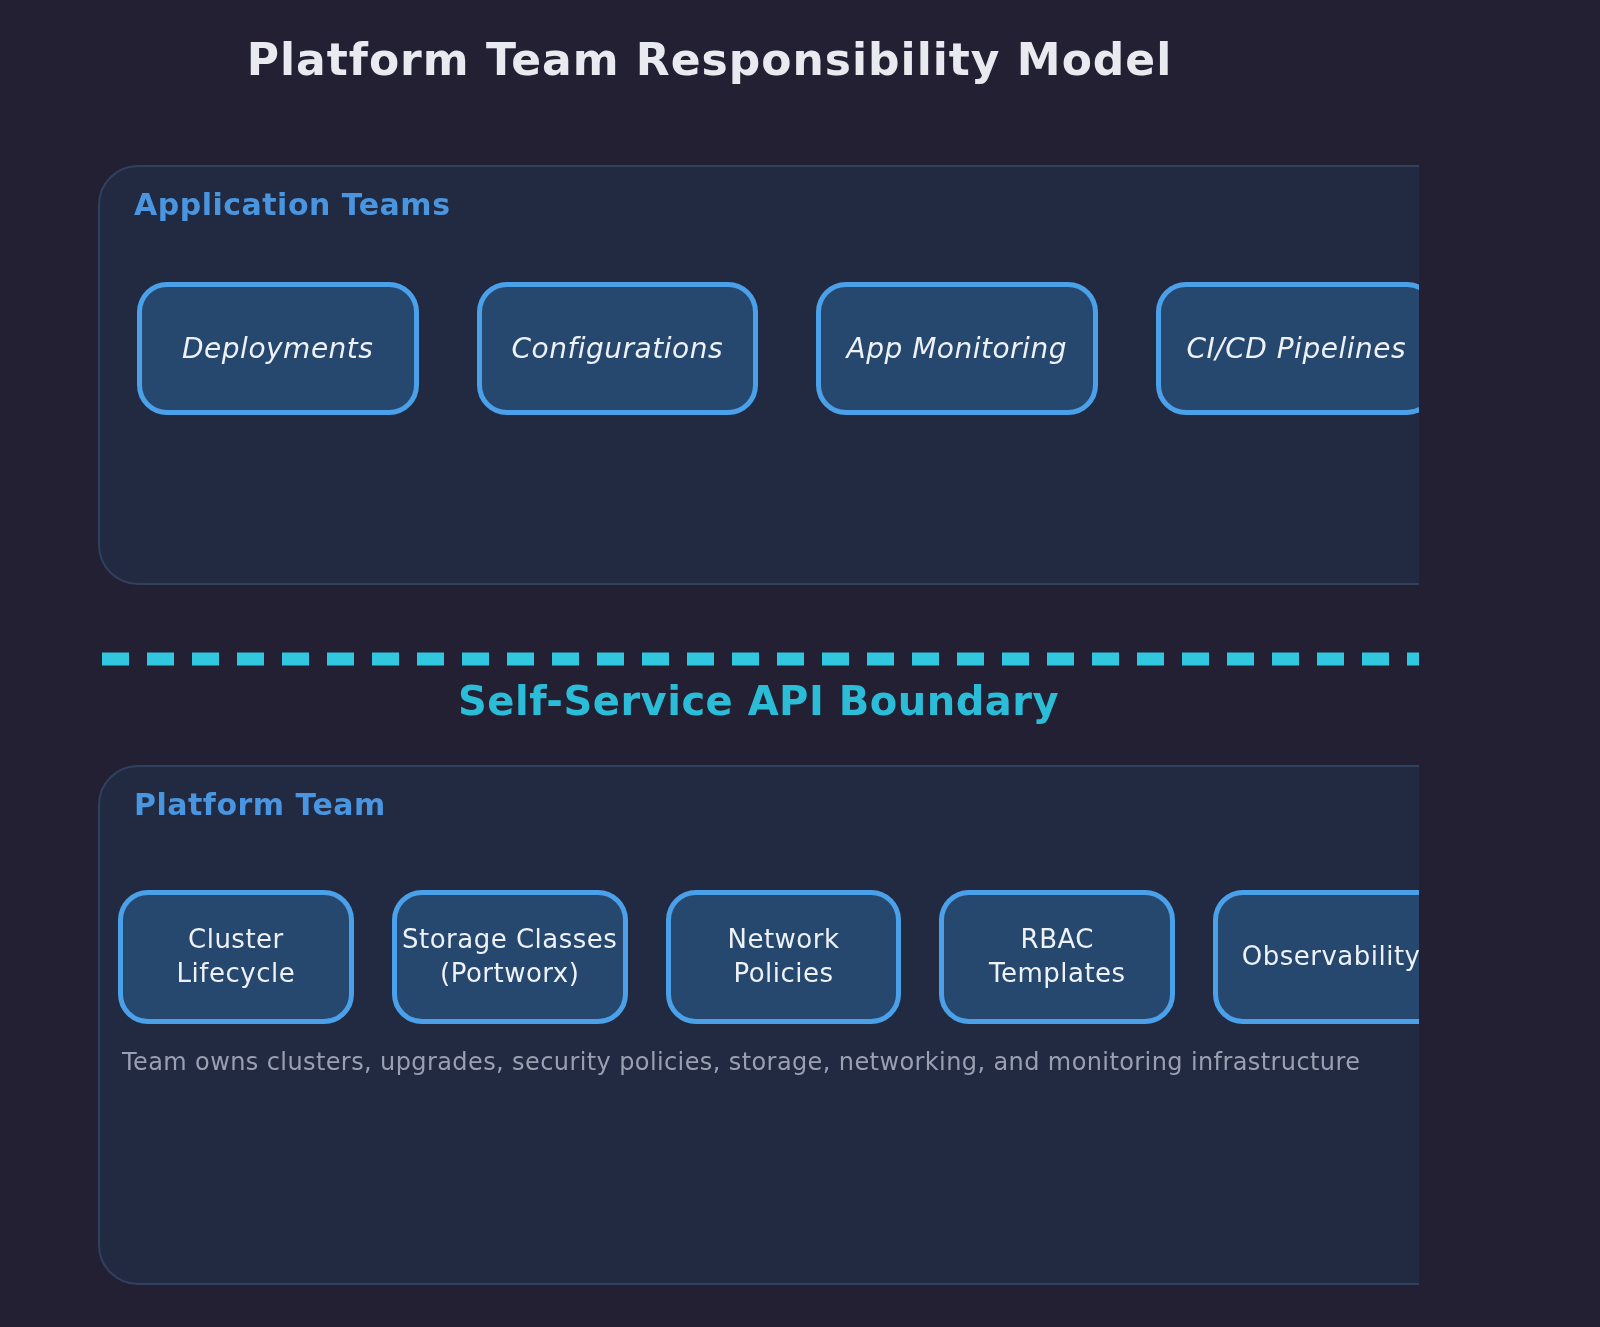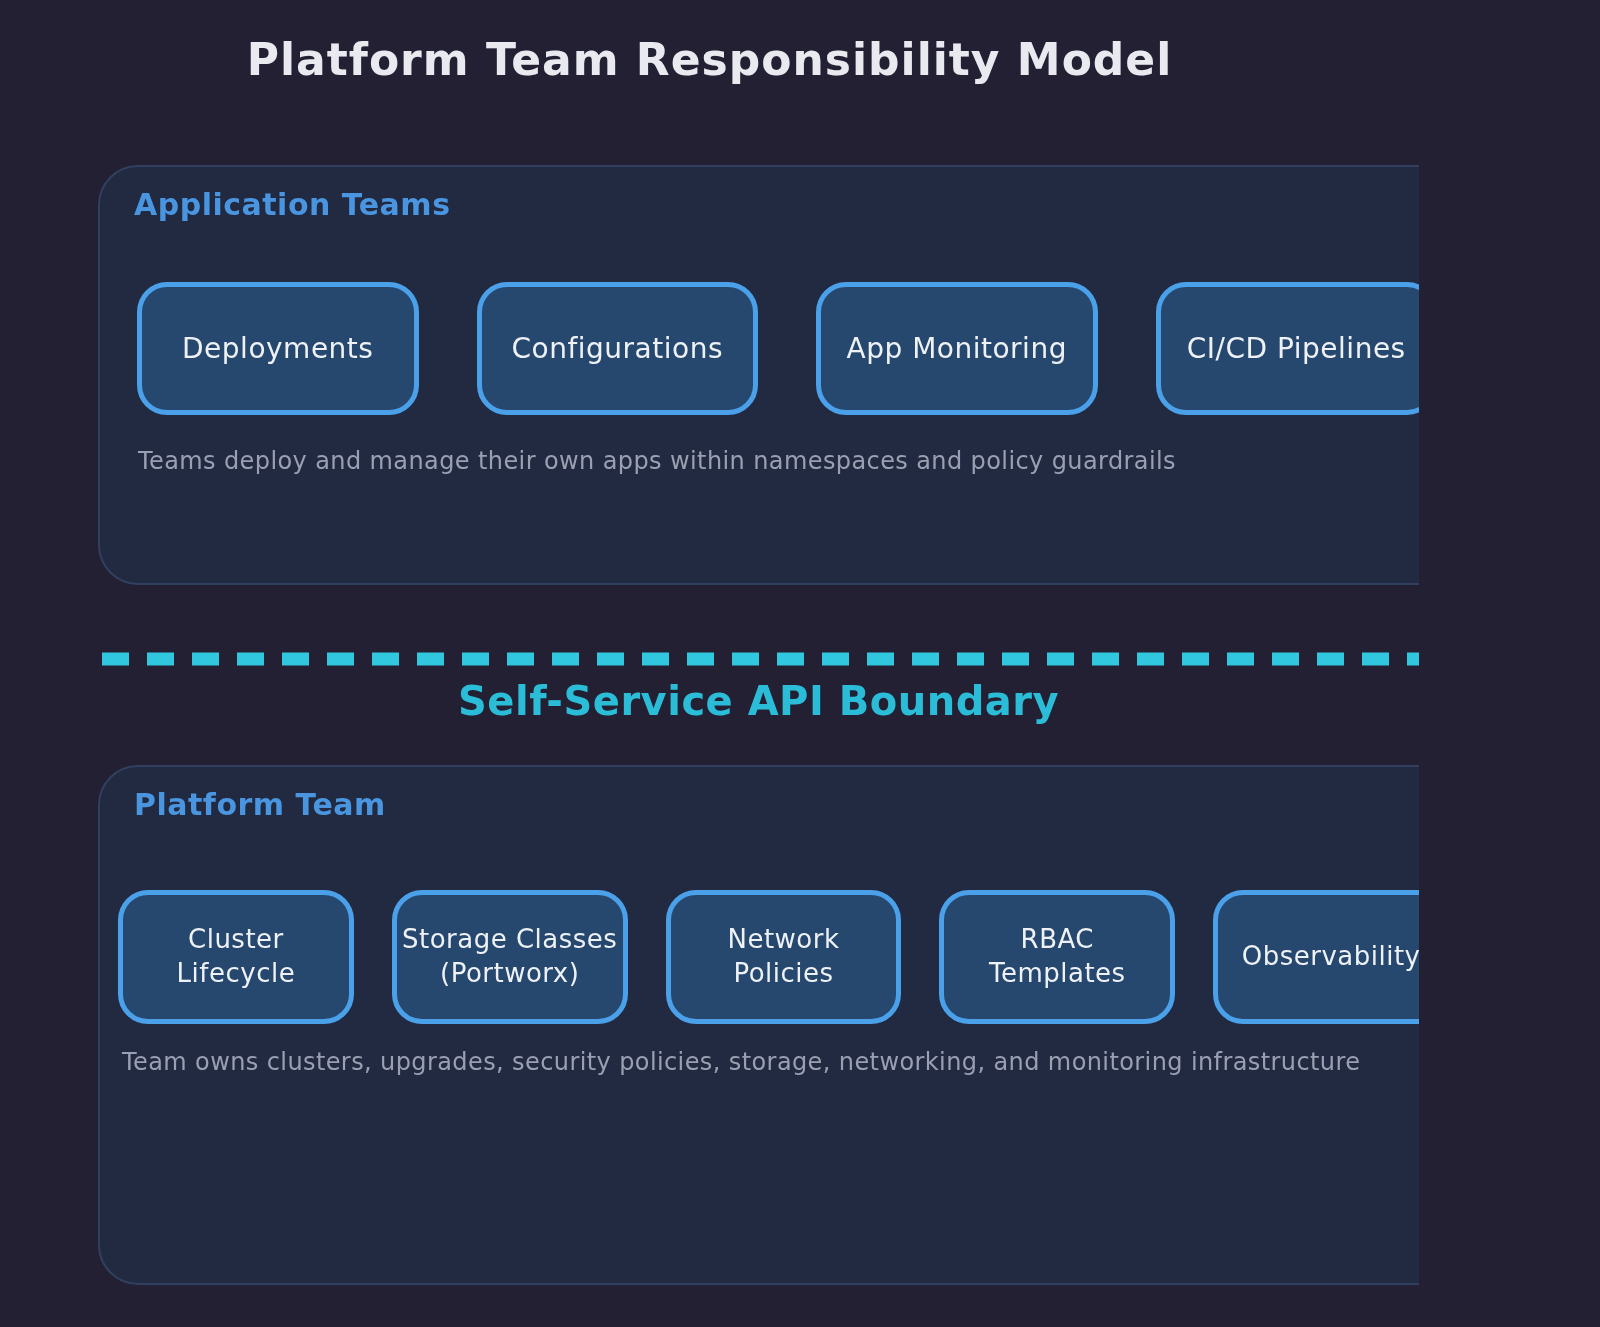--- a/index.html
+++ b/index.html
@@ -43,21 +43,21 @@
     left: 34px;
     color: #4a95e0;
     font-size: 30px;
     font-weight: 600;
     letter-spacing: 0.5px;
   }
   .node-row {
     position: absolute;
     display: flex;
   }
-  .row-app  { top: 115px; left: 37px; right: 58px; gap: 58px; }
+  .row-app  { top: 115px; left: 37px; right: 58px; gap: 58px; font-style: italic; }
   .row-plat { top: 123px; left: 18px; right: 46px; gap: 38px; }
   .node {
     flex: 1 1 0;
     border: 5px solid #4ba0ea;
     border-radius: 30px;
     background: #26486f;
     color: #eef1f6;
     display: flex;
     flex-direction: column;
     align-items: center;
@@ -112,21 +112,20 @@
       <div class="node">
         <span>Configurations</span>
       </div>
       <div class="node">
         <span>App Monitoring</span>
       </div>
       <div class="node">
         <span>CI/CD Pipelines</span>
       </div>
     </div>
-    <div class="group-caption caption-app">Teams deploy and manage their own apps within namespaces and policy guardrails</div>
   </div>
 
   <svg class="boundary-line" viewBox="0 0 1399 14" preserveAspectRatio="none">
     <line x1="4" y1="7" x2="1395" y2="7" stroke="#31c7de" stroke-width="13" stroke-dasharray="27 18" stroke-linecap="butt"></line>
   </svg>
   <div class="boundary-label">Self-Service API Boundary</div>
 
   <div class="group-container container-plat">
     <div class="group-label">Platform Team</div>
     <div class="node-row row-plat">

